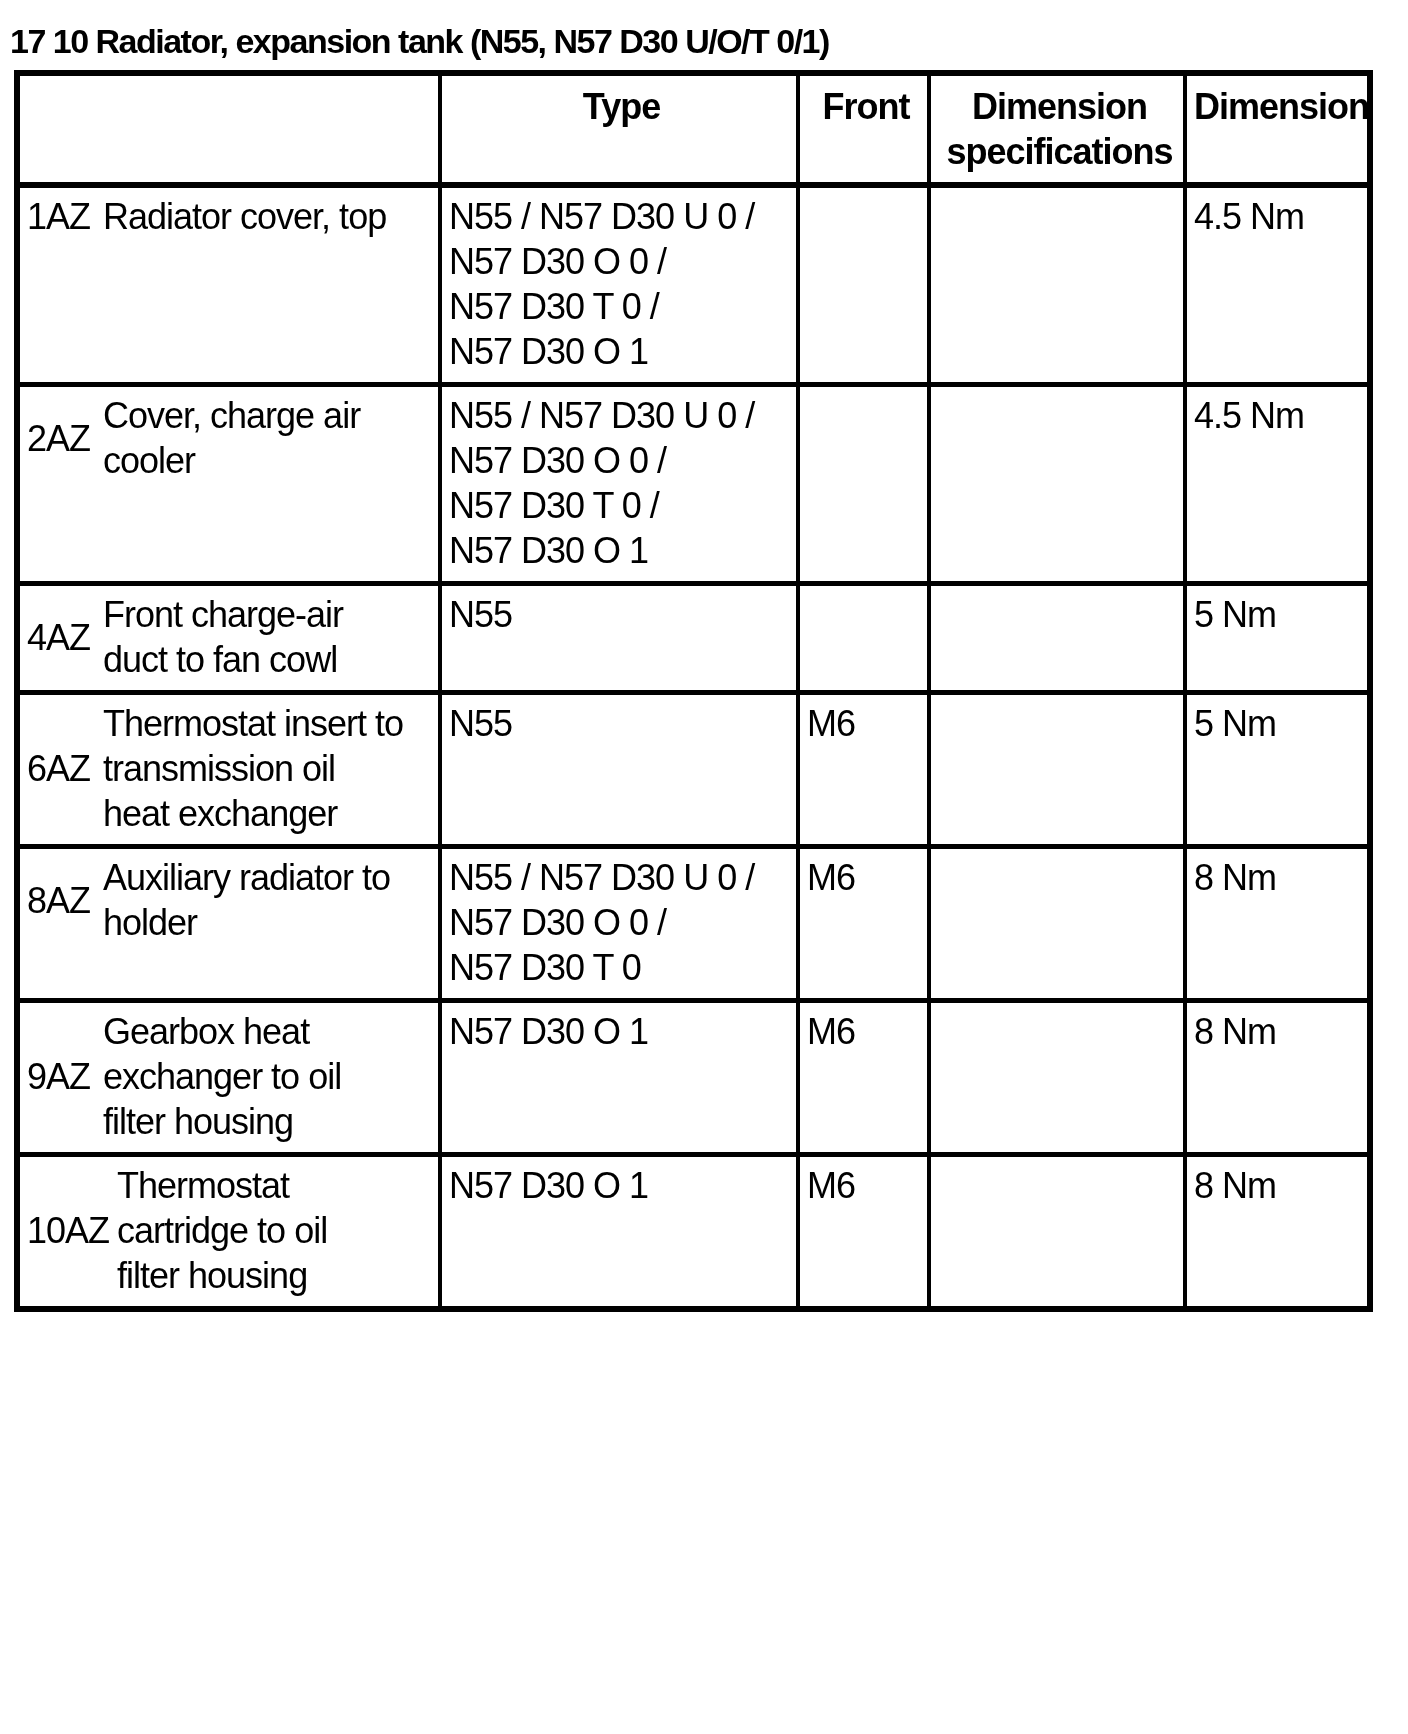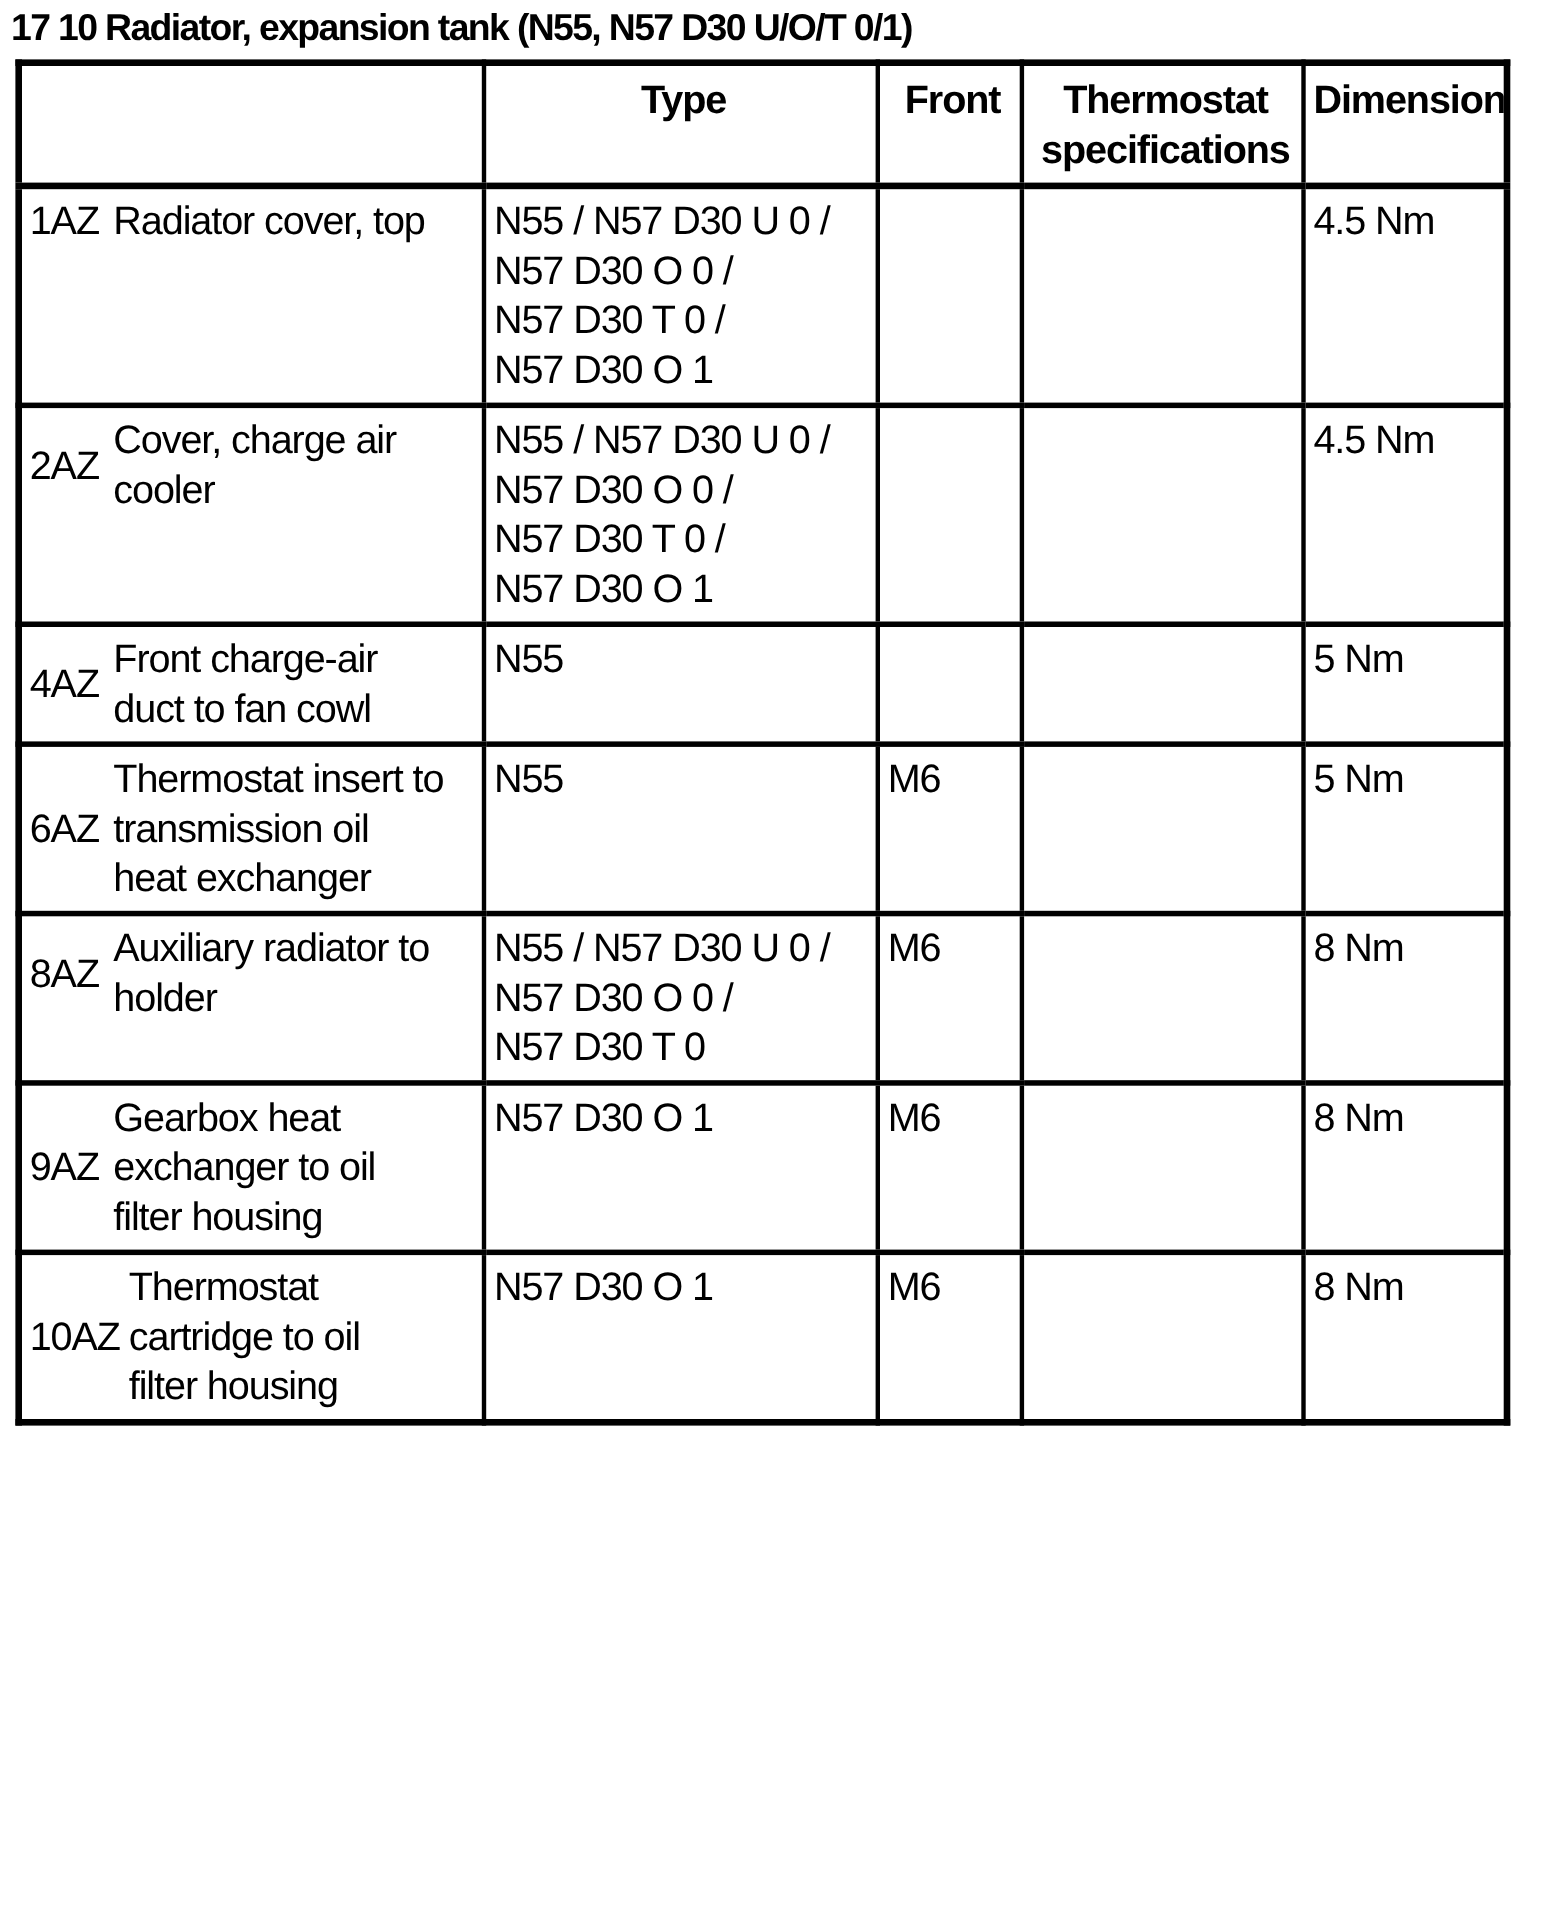--- a/index.html
+++ b/index.html
@@ -7,21 +7,21 @@
     width:1408px;height:1734px;
     font-family:"Liberation Sans","DejaVu Sans",sans-serif;
     color:#000;
     -webkit-font-smoothing:none;
   }
   .page{padding-top:6px;}
   .doc-title{
     font-size:34px;
     font-weight:bold;
     letter-spacing:-1.5px;
-    margin:0 0 10px 10px;
+    margin:16px 0 10px 10px;
     line-height:38px;
     white-space:nowrap;
   }
   table.spec{
     border-collapse:collapse;
     table-layout:fixed;
     margin-left:14px;
     width:1353px;
     border:6px solid #000;
   }
@@ -65,21 +65,21 @@
       <col style="width:358px">
       <col style="width:131px">
       <col style="width:256px">
       <col style="width:185px">
     </colgroup>
     <thead>
       <tr>
         <th></th>
         <th>Type</th>
         <th>Front</th>
-        <th>Thermostat specifications</th>
+        <th>Dimension specifications</th>
         <th>Dimension</th>
       </tr>
     </thead>
     <tbody>
         <tr>
           <td><div class="desc"><span class="row-id">1AZ</span><span class="desc-text">Radiator cover, top</span></div></td>
           <td>N55 / N57 D30 U 0 /
 N57 D30 O 0 /
 N57 D30 T 0 /
 N57 D30 O 1</td>

